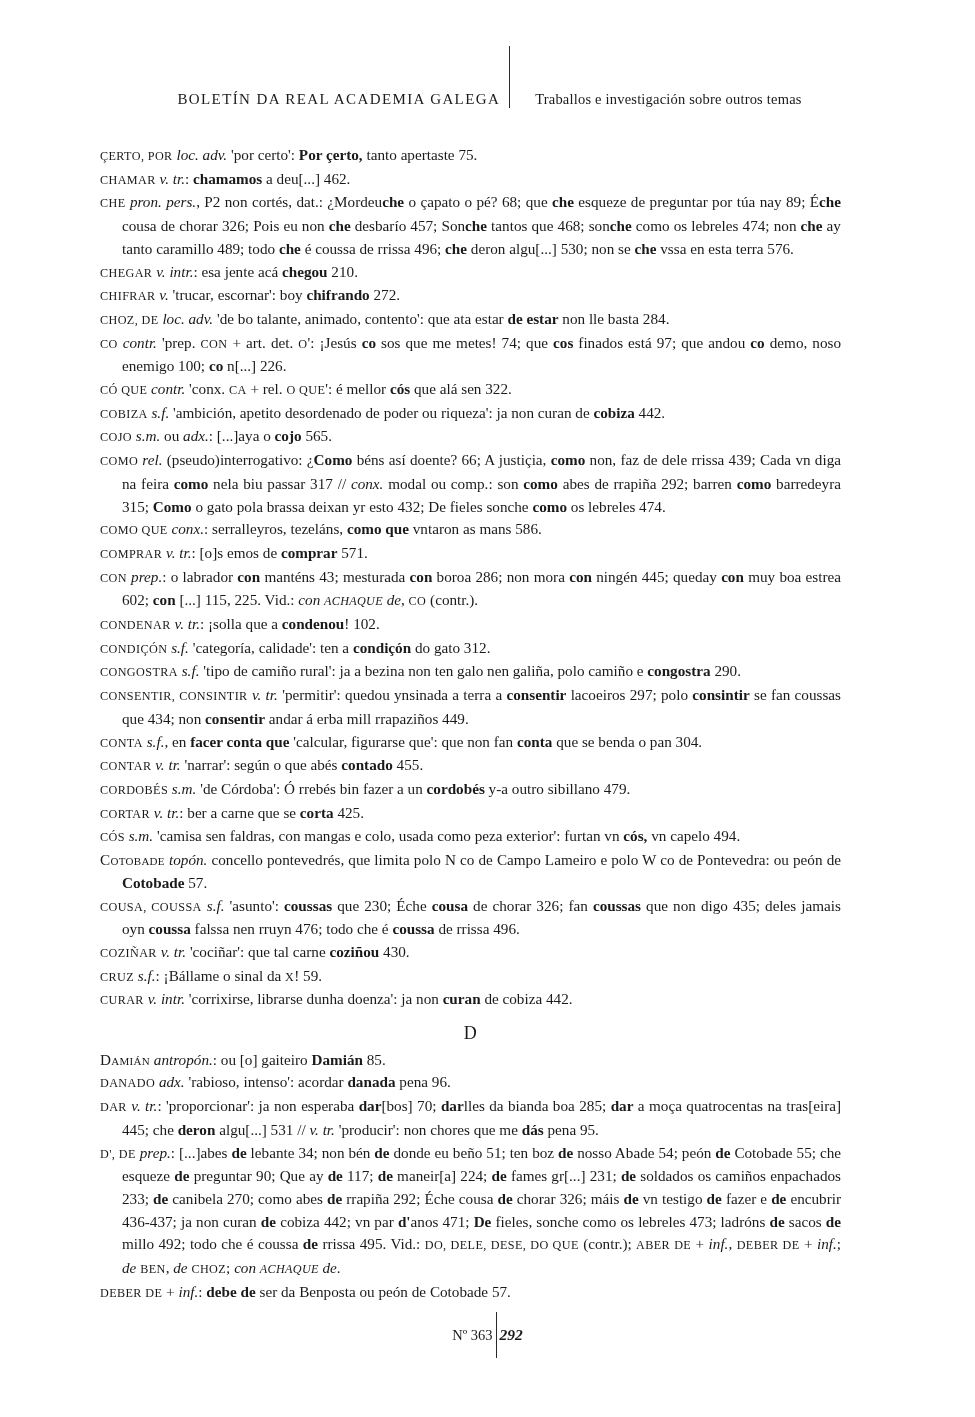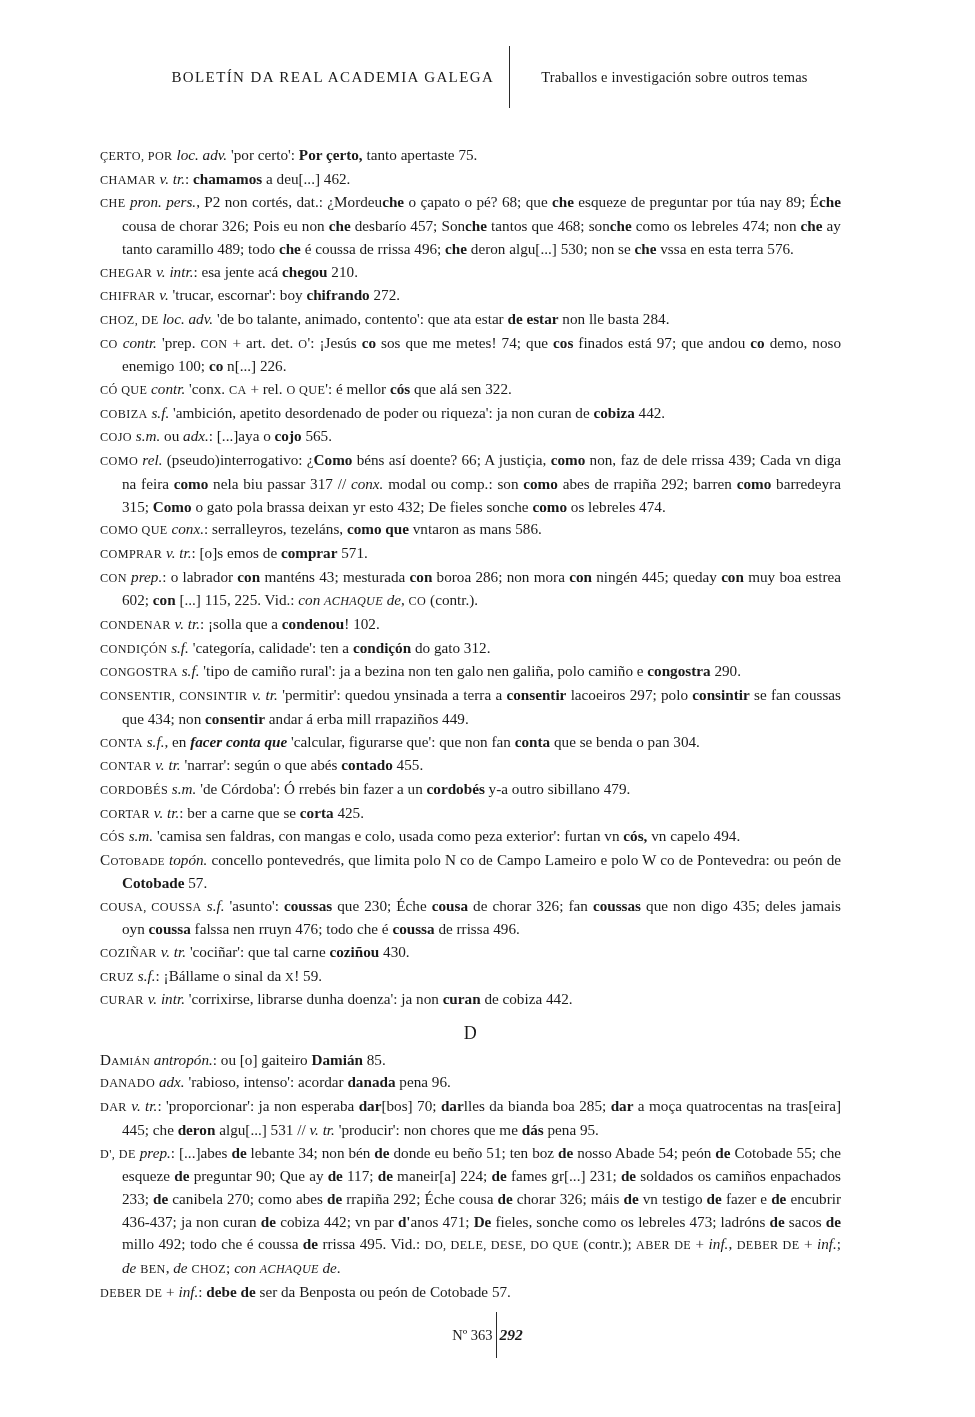--- a/index.html
+++ b/index.html
@@ -3,41 +3,41 @@
 <meta charset="utf-8">
 <style>
   html,body { margin:0; padding:0; background:#ffffff; }
   .page {
     position:relative; width:975px; height:1417px; background:#ffffff;
     font-family:"Liberation Serif","DejaVu Serif",serif; color:#1a1a1a; overflow:hidden;
   }
   
   .hdr {
     position:absolute; top:46px; left:4px; right:0; height:62px;
-    display:flex; justify-content:center; align-items:center; gap:15px;
+    display:flex; justify-content:center; align-items:flex-end; gap:9px;
   }
   .hdr-journal { font-size:15px; letter-spacing:1.4px; white-space:nowrap; }
   .hdr-topic   { font-size:14.5px; letter-spacing:0.2px; white-space:nowrap;margin-left:16px; }
   .vrule  { width:1px; height:62px; background:#2a2a2a; }
   .vrule.small { height:46px; }
   
   .glossary {
     position:absolute; left:100px; top:144px; width:741px;
     font-size:15.2px; line-height:22.7px; text-align:justify;
   }
   p.entry { margin:0; padding-left:22px; text-indent:-22px; }
   h2.section-letter {
     margin:10px 0 4px; padding:0; text-indent:0; text-align:center;
     font-weight:400; font-size:18px; letter-spacing:0.5px;
   }
   
   .seg-n  { }
   .seg-b  { font-weight:700; }
   .seg-i  { font-style:italic; }
-  .seg-bi { font-weight:700; font-style:italic; }
+  .seg-bi { font-weight:700; }
   .seg-sc  { font-size:0.8em; letter-spacing:0.4px; }
   .seg-isc { font-size:0.8em; letter-spacing:0.3px; font-style:italic; }
   .seg-hw  { font-variant:small-caps; letter-spacing:0.3px; }
   
   .ftr {
     position:absolute; top:1312px; left:0; right:0; height:46px;
     display:flex; justify-content:center; align-items:center; gap:3px;
   }
   .ftr-issue { font-size:14.5px; }
   .ftr-page  { font-size:15.5px; font-weight:700; font-style:italic; }

